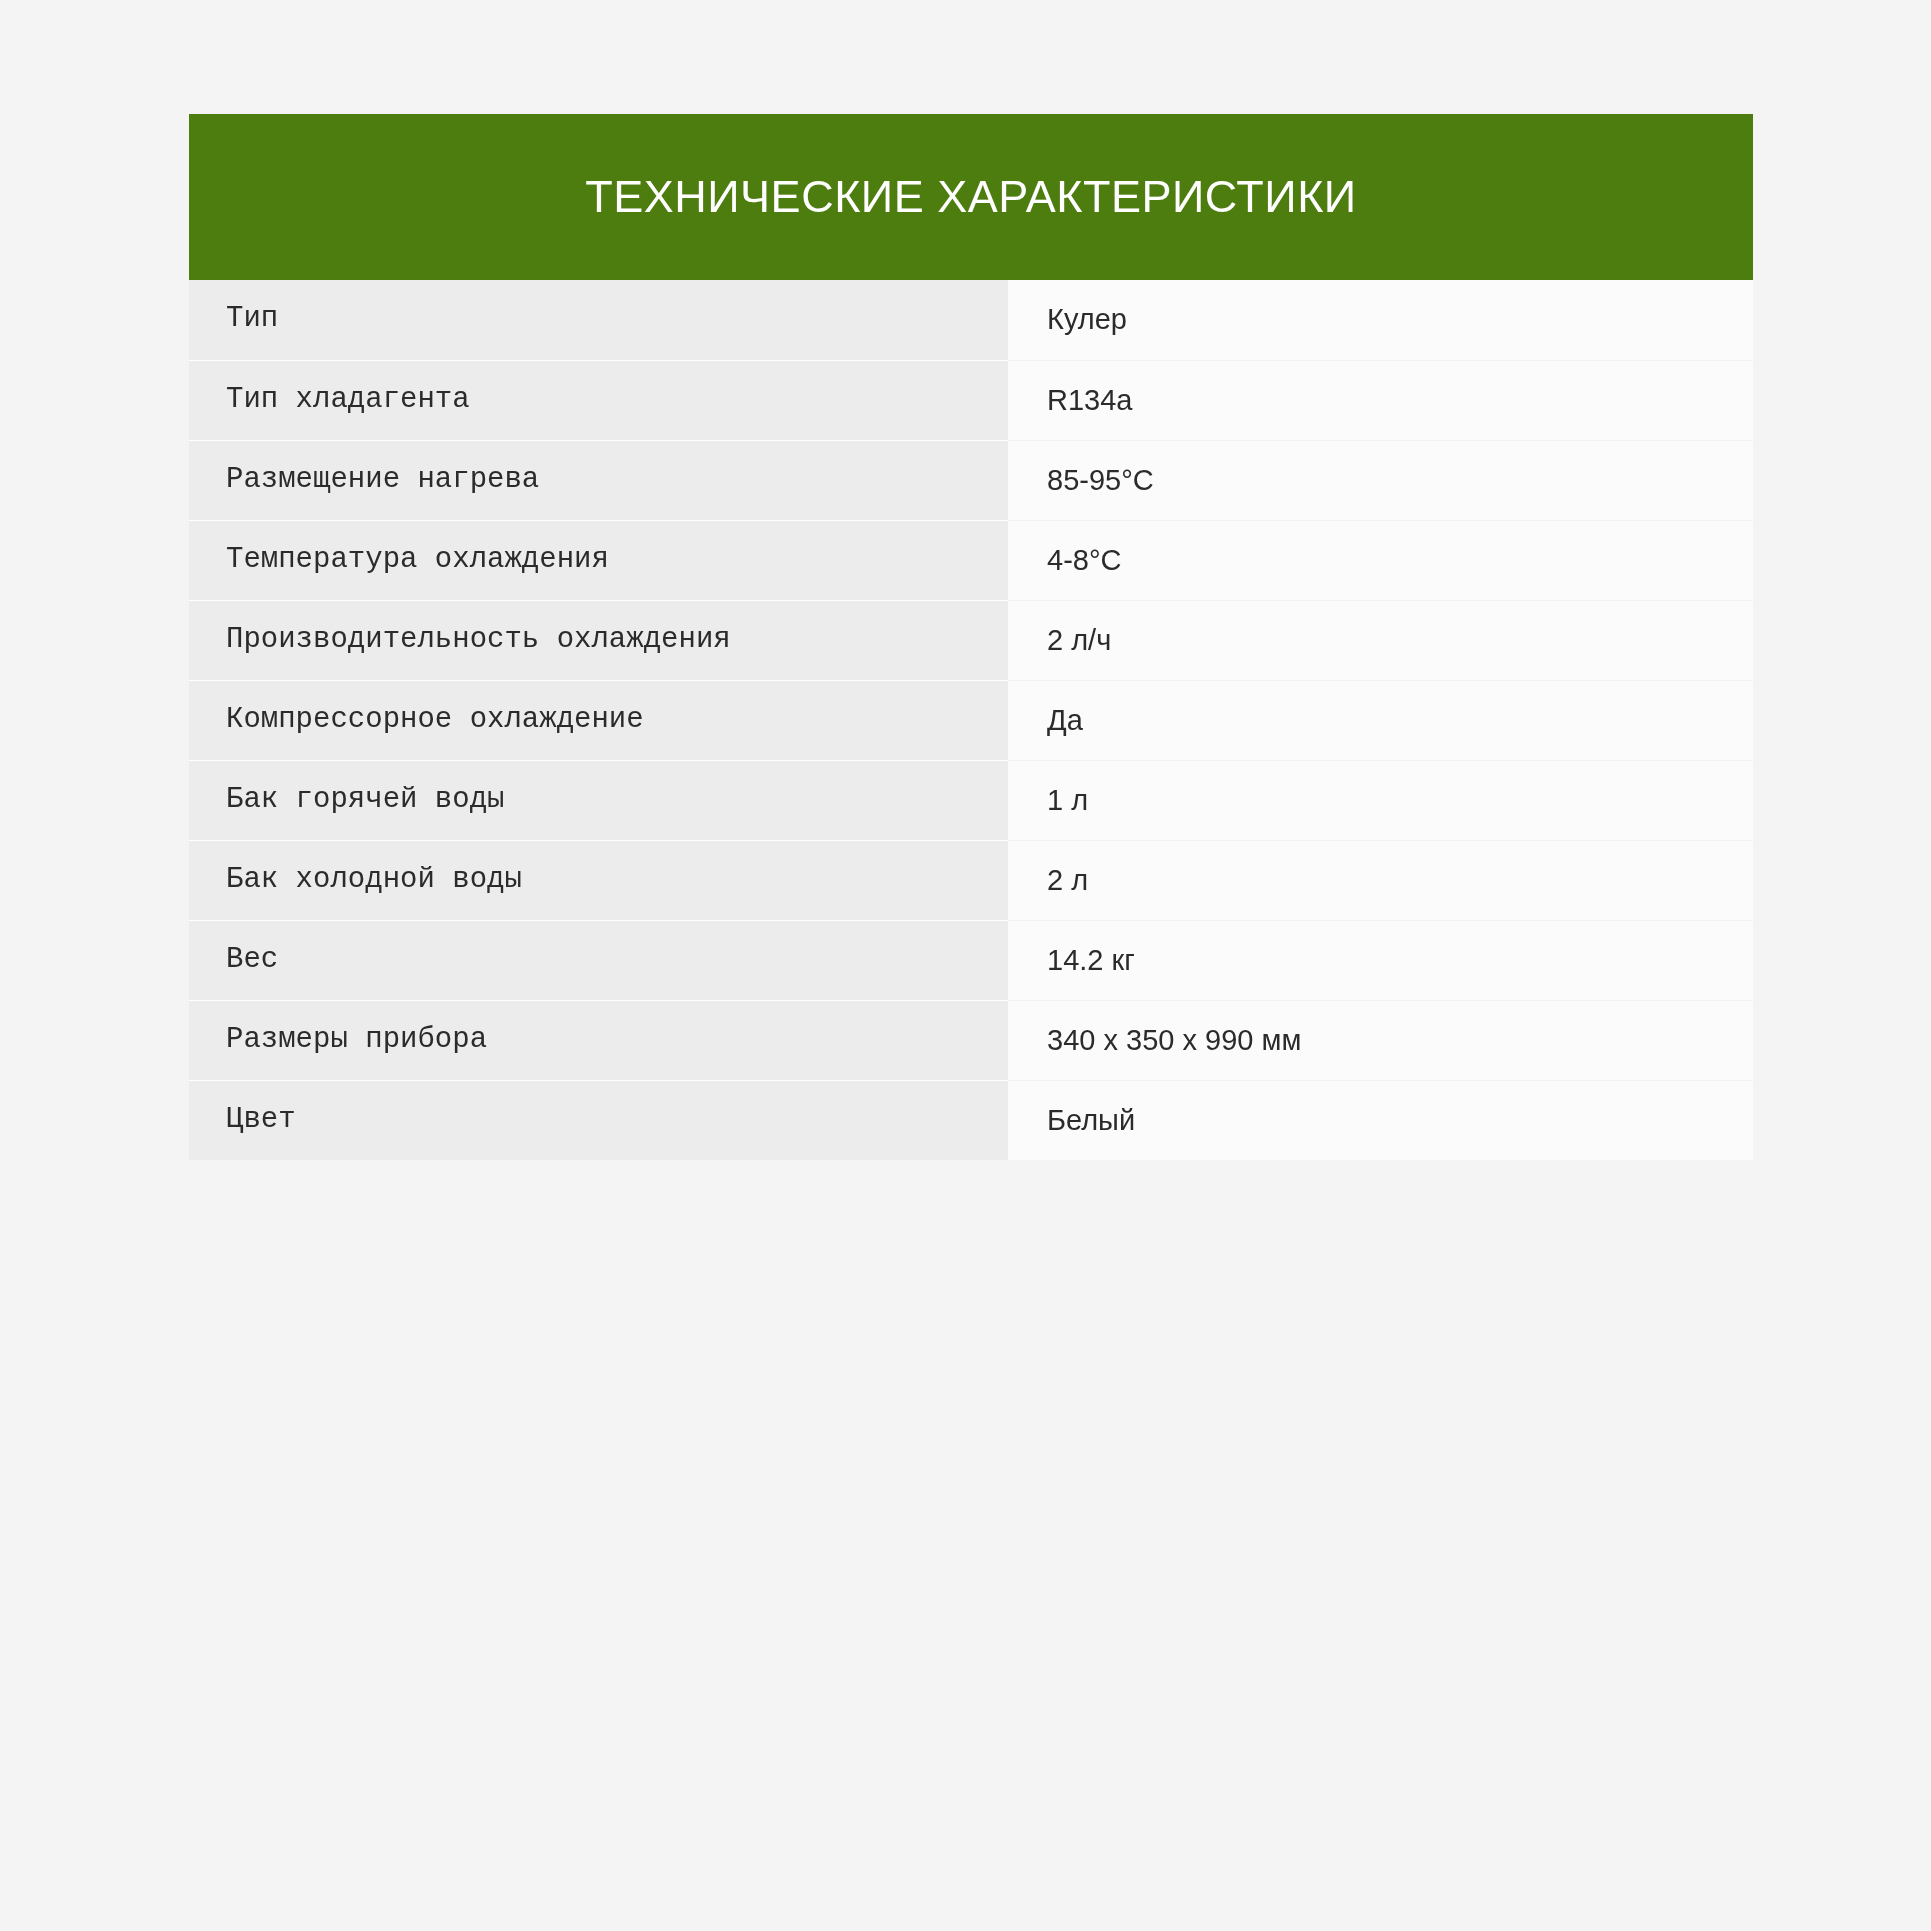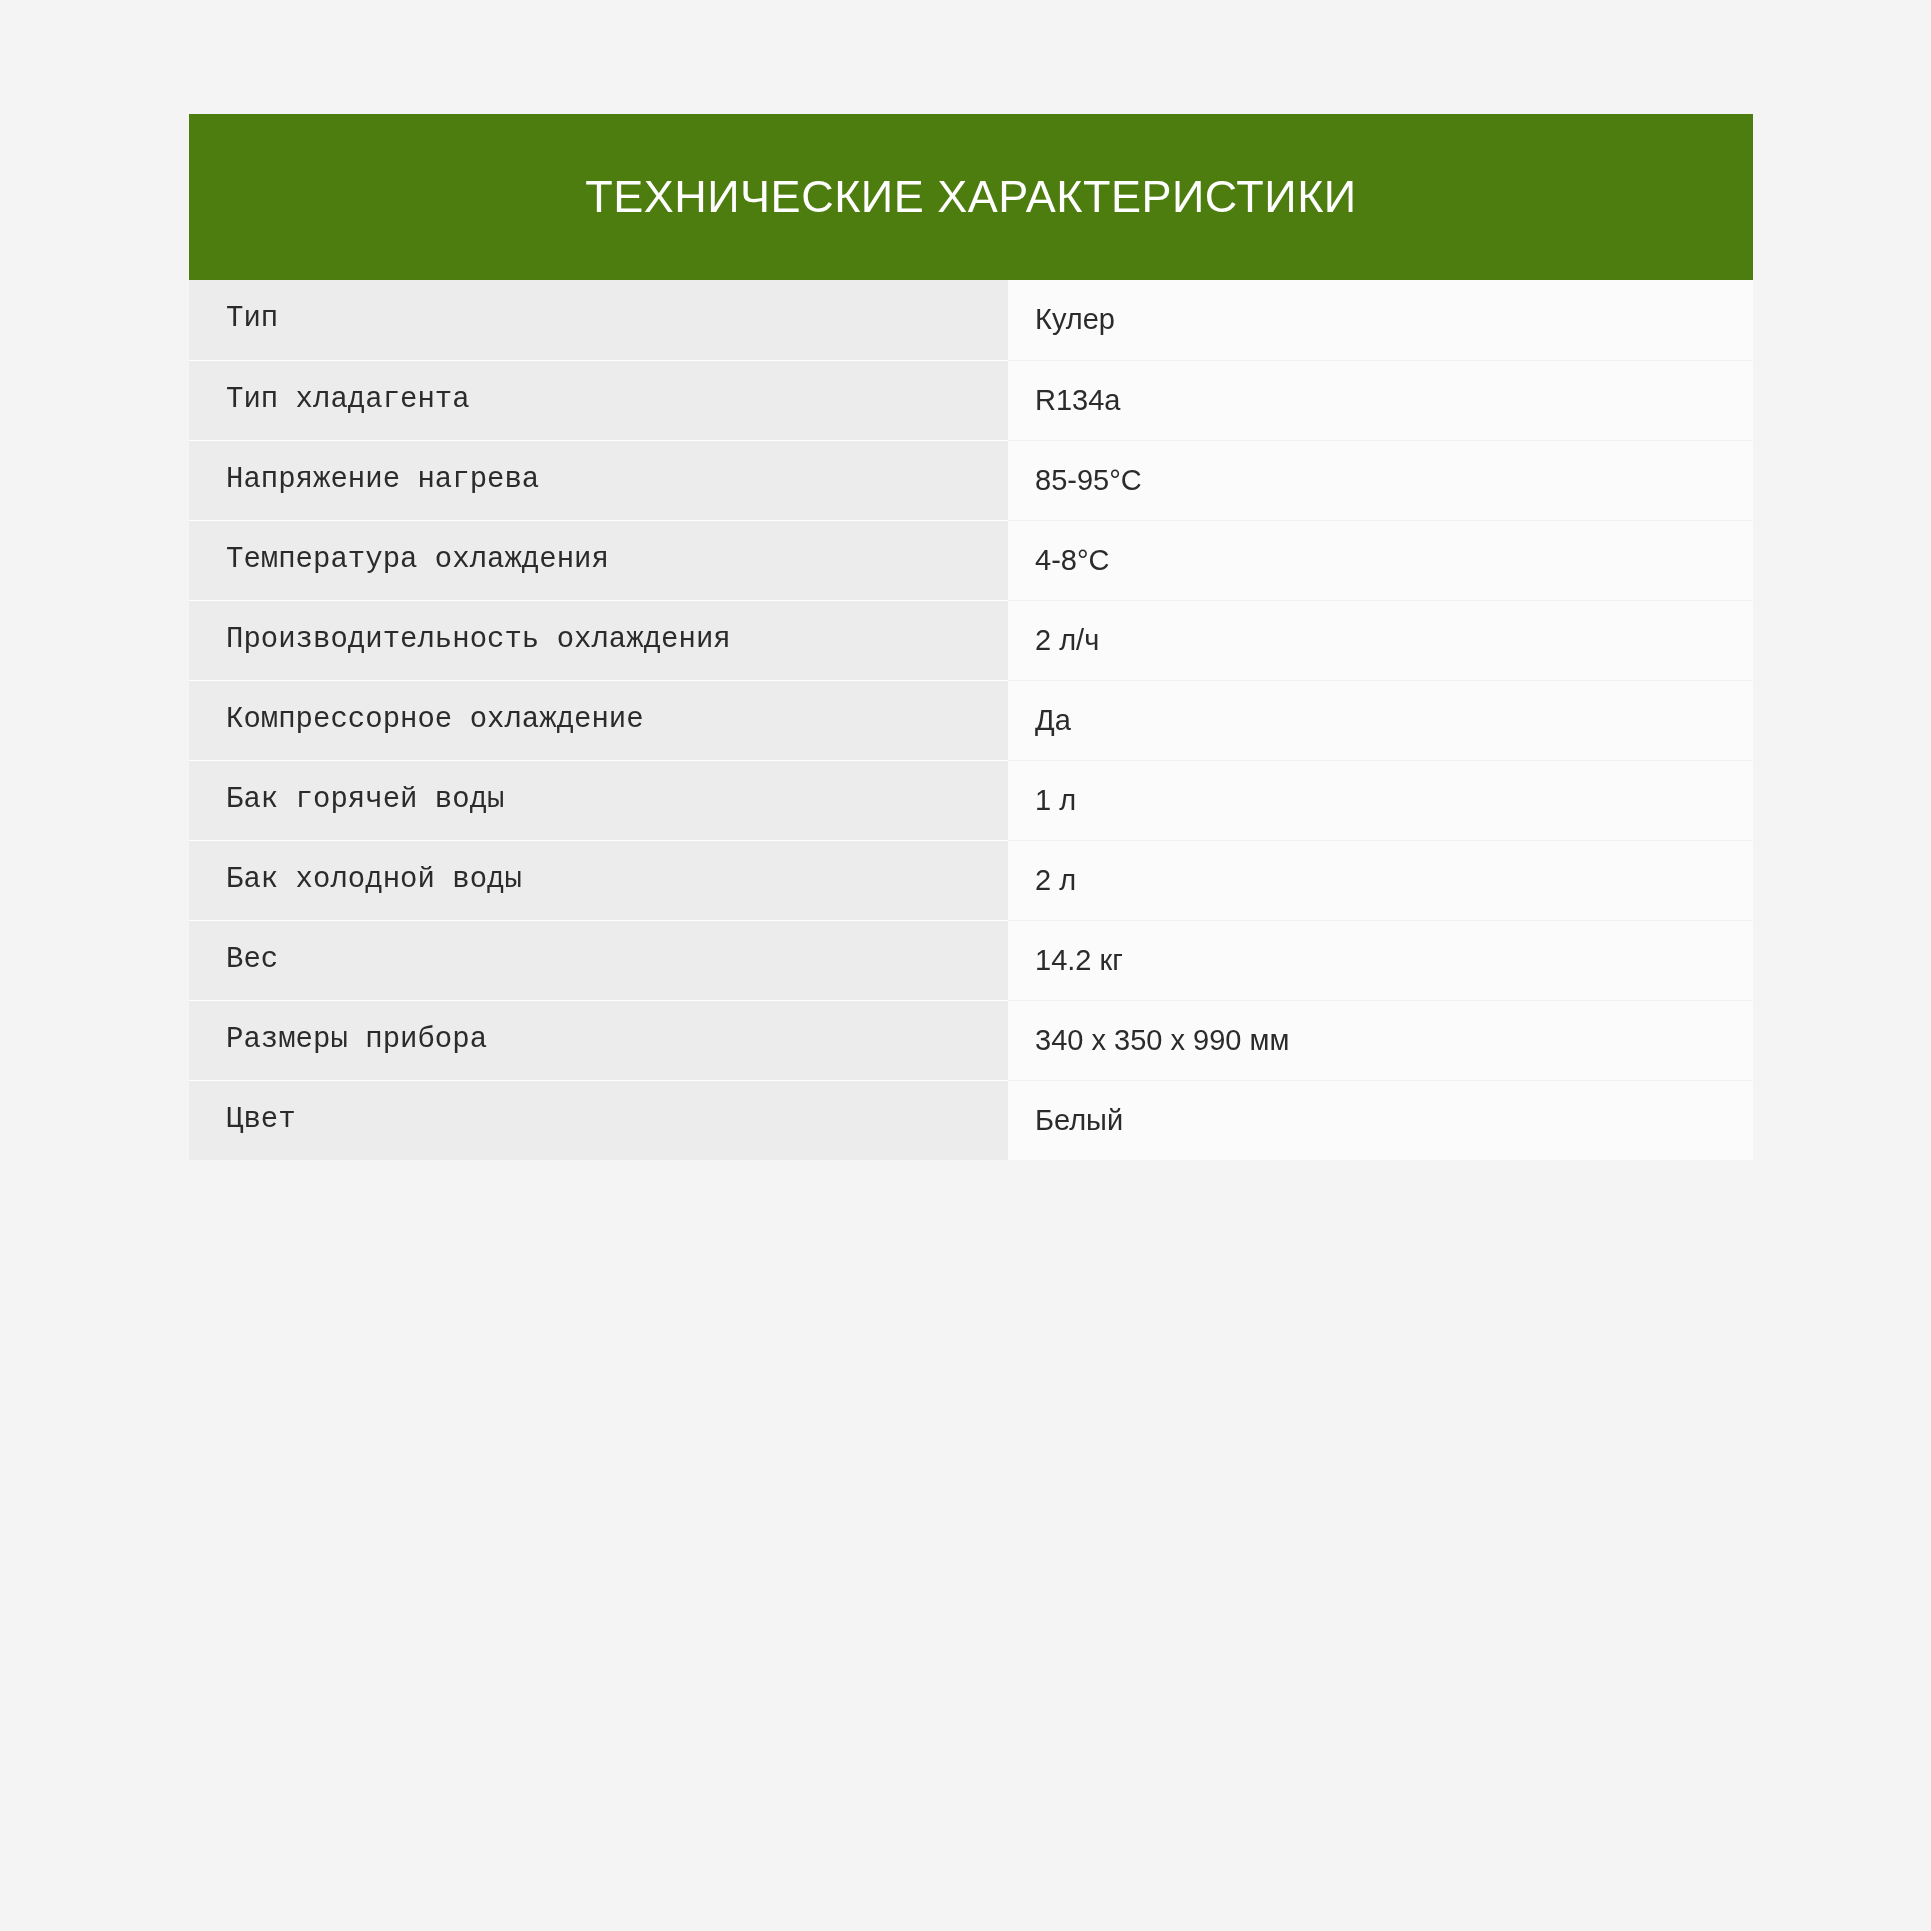--- a/index.html
+++ b/index.html
@@ -53,21 +53,21 @@
   }
   td.spec-label {
     width: 782px;
     background: #ececec;
     padding-left: 37px;
     border-bottom: 1.9px solid #ffffff;
     font-family: Liberation Mono, monospace;
   }
   td.spec-value {
     background: #fbfbfb;
-    padding-left: 27px;
+    padding-left: 39px;
     border-bottom: 1.9px solid #f1f1f1;
   }
   .spec-table tr:last-child td.spec-label,
   .spec-table tr:last-child td.spec-value {
     border-bottom: none;
   }
 </style>
 </head>
 <body>
 
@@ -81,21 +81,21 @@
     <tbody>
       <tr>
         <td class="spec-label">Тип</td>
         <td class="spec-value">Кулер</td>
       </tr>
       <tr>
         <td class="spec-label">Тип хладагента</td>
         <td class="spec-value">R134a</td>
       </tr>
       <tr>
-        <td class="spec-label">Напряжение нагрева</td>
+        <td class="spec-label">Размещение нагрева</td>
         <td class="spec-value">85-95°C</td>
       </tr>
       <tr>
         <td class="spec-label">Температура охлаждения</td>
         <td class="spec-value">4-8°C</td>
       </tr>
       <tr>
         <td class="spec-label">Производительность охлаждения</td>
         <td class="spec-value">2 л/ч</td>
       </tr>

